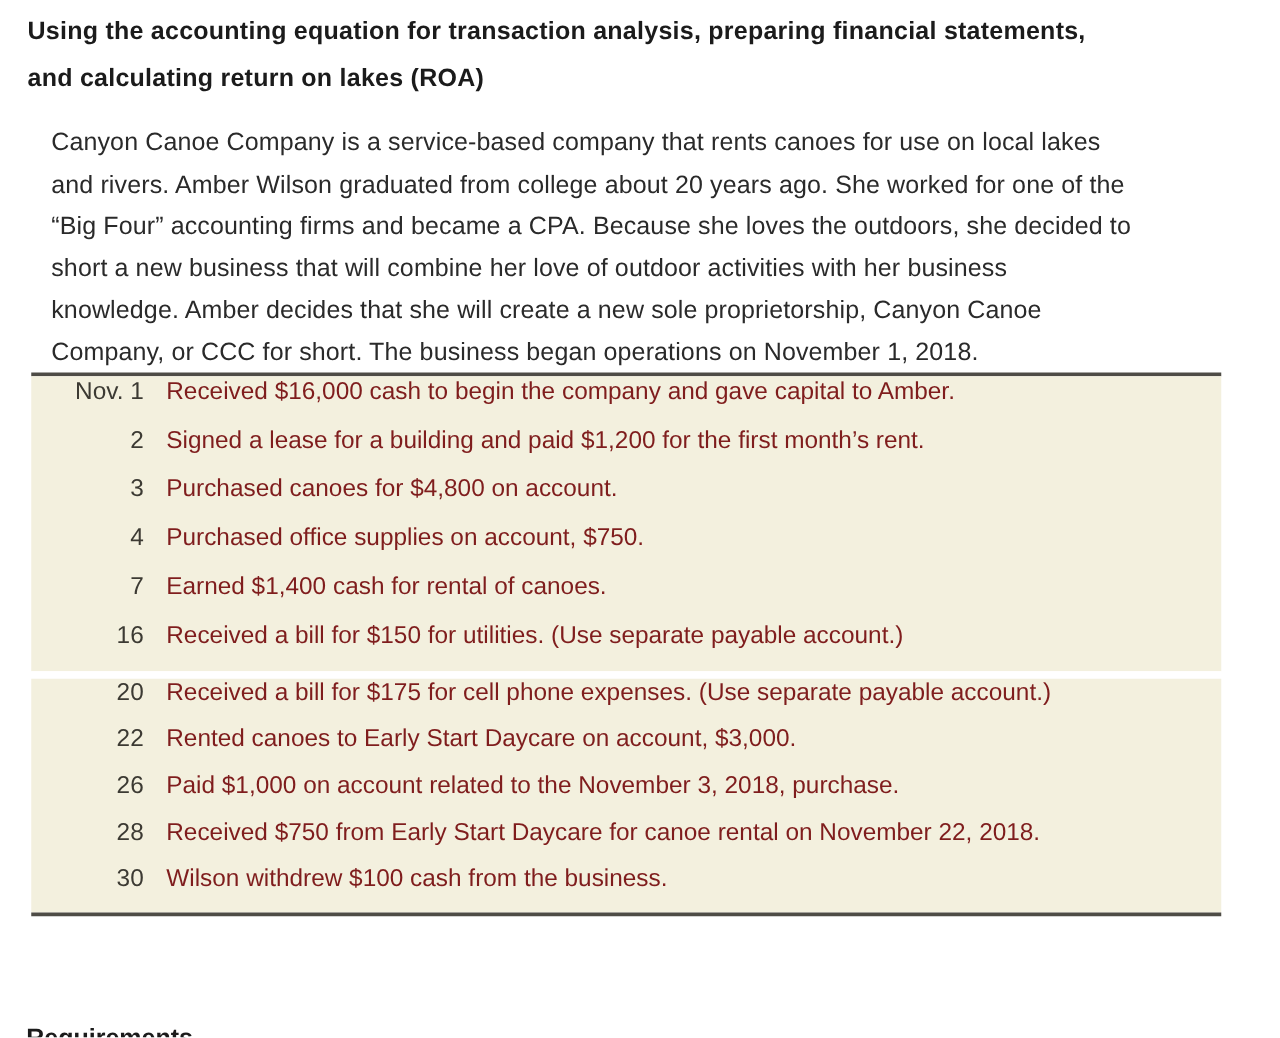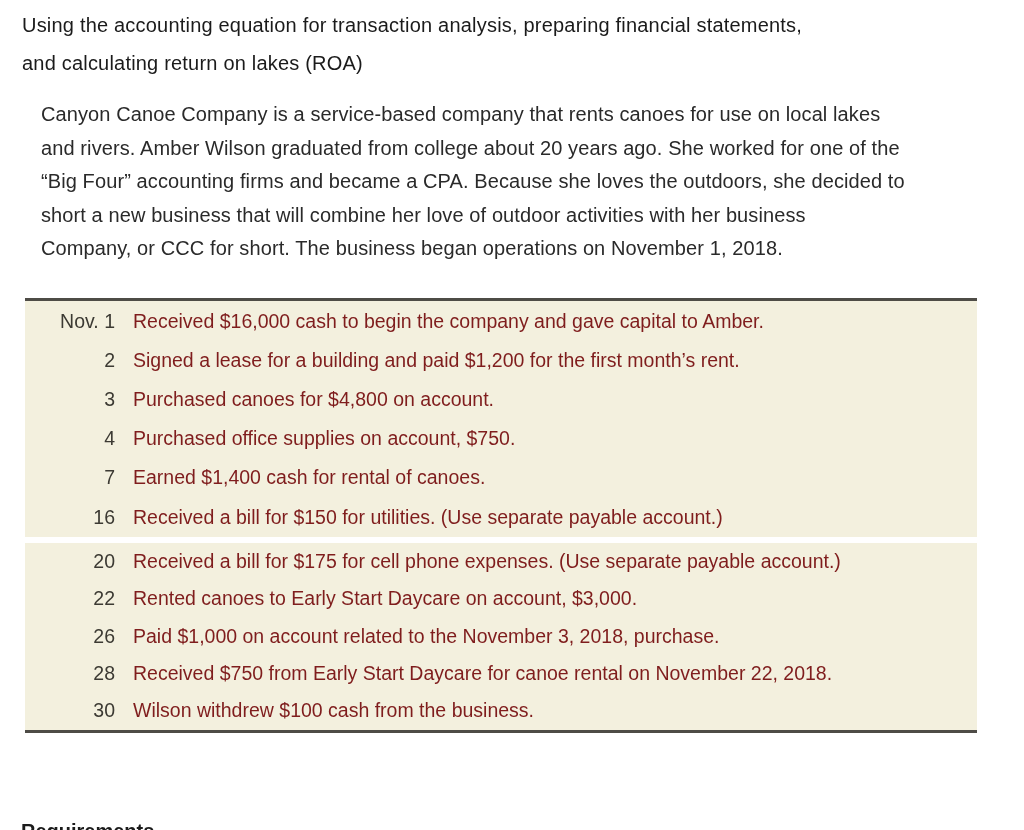--- a/index.html
+++ b/index.html
@@ -4,38 +4,38 @@
 <style>
   * { margin:0; padding:0; box-sizing:border-box; }
   html,body { background:#ffffff; }
   body {
     width:1024px; height:830px;
     position:relative; overflow:hidden;
     font-family:"Liberation Sans", sans-serif;
   }
   .title {
     padding:6px 0 0 22px;
-    font-size:20px; font-weight:normal; color:#1b1b1b;
+    font-size:20px; font-weight:bold; color:#1b1b1b;
     line-height:38px; letter-spacing:0.2px;
   }
   .title div { white-space:nowrap; }
   .intro {
     margin-top:16px; padding-left:21px;
     font-size:20px; color:#2a2a2a;
     line-height:33.5px; letter-spacing:0.1px;margin-left:20px;
   }
   .intro div { white-space:nowrap; }
   .panel {
     position:absolute; left:25px; top:298px; width:952px;
   }
   .rule { height:3px; background:var(--rule-color,#4e4c46); }
   .block { background:var(--panel-bg,#f3f0de); }
   .block-gap { height:6px; background:#ffffff; }
   .block.g1 { padding-top:1px; }
-  .t-row { display:flex; align-items:center; }
+  .t-row { display:flex; align-items:flex-start; }
   .g1 .t-row { height:39.1px; }
   .g2 .t-row { height:37.4px; }
   .t-day {
     flex:0 0 90px; width:90px; text-align:right;
     font-size:19.5px; color:#3c3a33; white-space:nowrap;
   }
   .t-desc {
     margin-left:18px;
     font-size:19.5px; color:#7f1d1d; white-space:nowrap;
   }
@@ -51,20 +51,21 @@
 <div class="title">
   <div>Using the accounting equation for transaction analysis, preparing financial statements,</div>
   <div>and calculating return on lakes (ROA)</div>
 </div>
 
 <div class="intro">
   <div>Canyon Canoe Company is a service-based company that rents canoes for use on local lakes</div>
   <div>and rivers. Amber Wilson graduated from college about 20 years ago. She worked for one of the</div>
   <div>“Big Four” accounting firms and became a CPA. Because she loves the outdoors, she decided to</div>
   <div>short a new business that will combine her love of outdoor activities with her business</div>
+  <div>knowledge. Amber decides that she will create a new sole proprietorship, Canyon Canoe</div>
   <div>Company, or CCC for short. The business began operations on November 1, 2018.</div>
 </div>
 
 <div class="panel">
   <div class="rule"></div>
   <div class="block g1">
       <div class="t-row">
     <span class="t-day">Nov. 1</span>
     <span class="t-desc">Received $16,000 cash to begin the company and gave capital to Amber.</span>
   </div>

